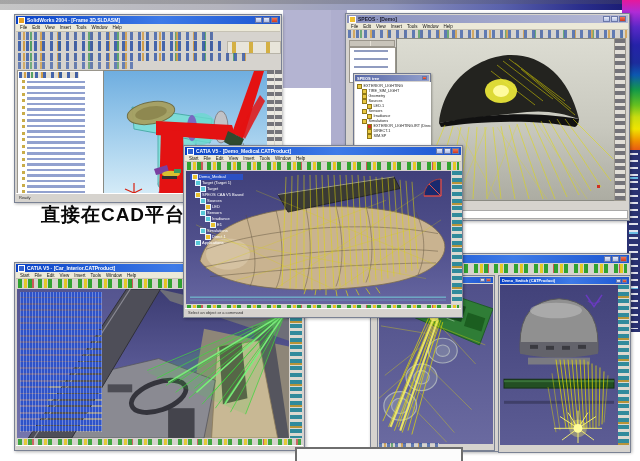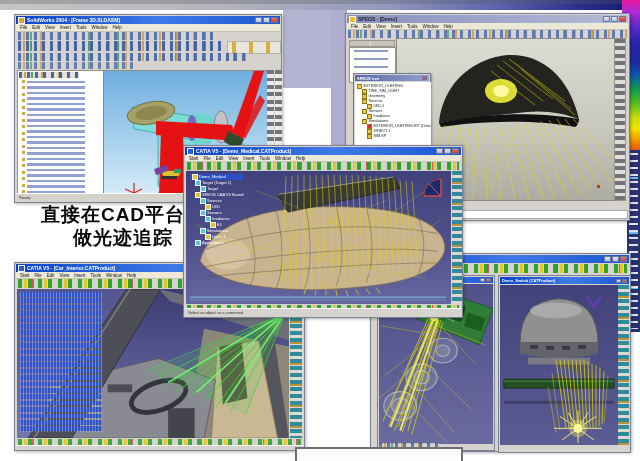--- a/index.html
+++ b/index.html
@@ -240,21 +240,20 @@
         </g>
       </svg>
     </div>
     <div class="abs icons-v" style="left:252px;top:55px;width:7px;height:127px;background-color:#ECEAE2;"></div>
     <div class="abs icons-v" style="left:260px;top:55px;width:7px;height:127px;background-color:#ECEAE2;"></div>
     <div class="statusbar"><span>Ready</span></div>
   </div>
 
   <div class="cap">
     <div>直接在CAD平台上</div>
-    <div>做光迹追踪</div>
   </div>
 
   <div class="win" style="left:14px;top:262px;width:291px;height:189px;">
     <div class="tbar">
       <span class="appic" style="background:#3060D0;"></span>
       <span>CATIA V5 - [Car_Interior.CATProduct]</span>
       <span class="winbtns">
           <span class="winbtn"></span>
           <span class="winbtn"></span>
           <span class="winbtn close"></span>

